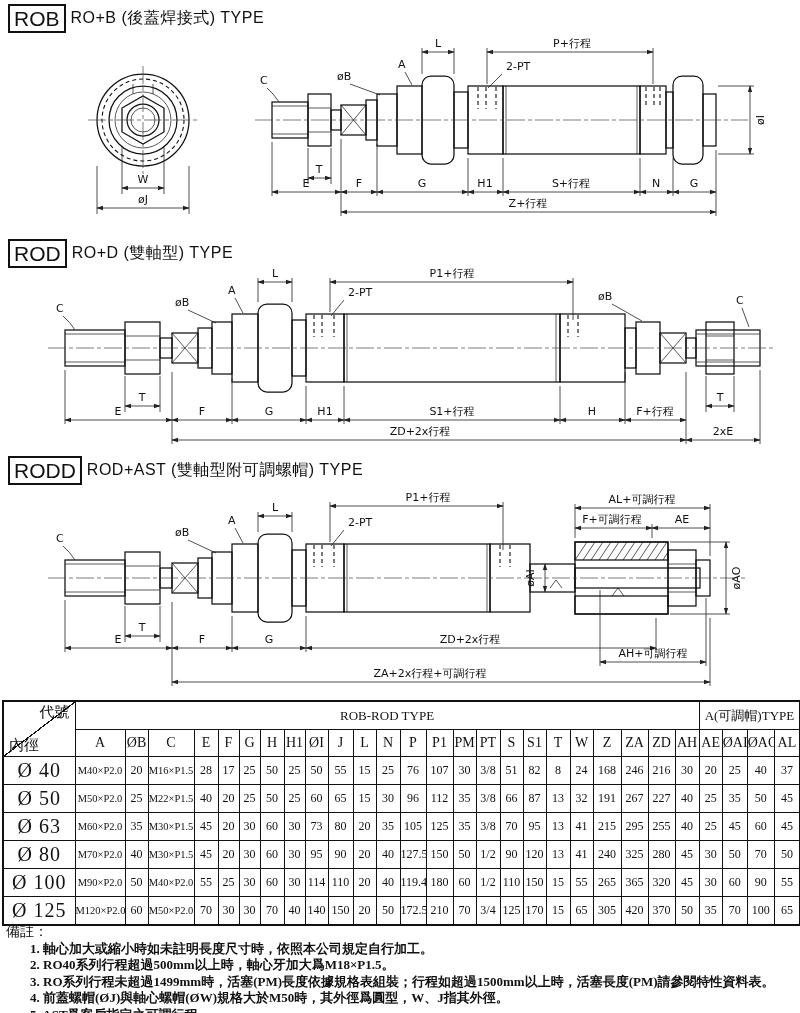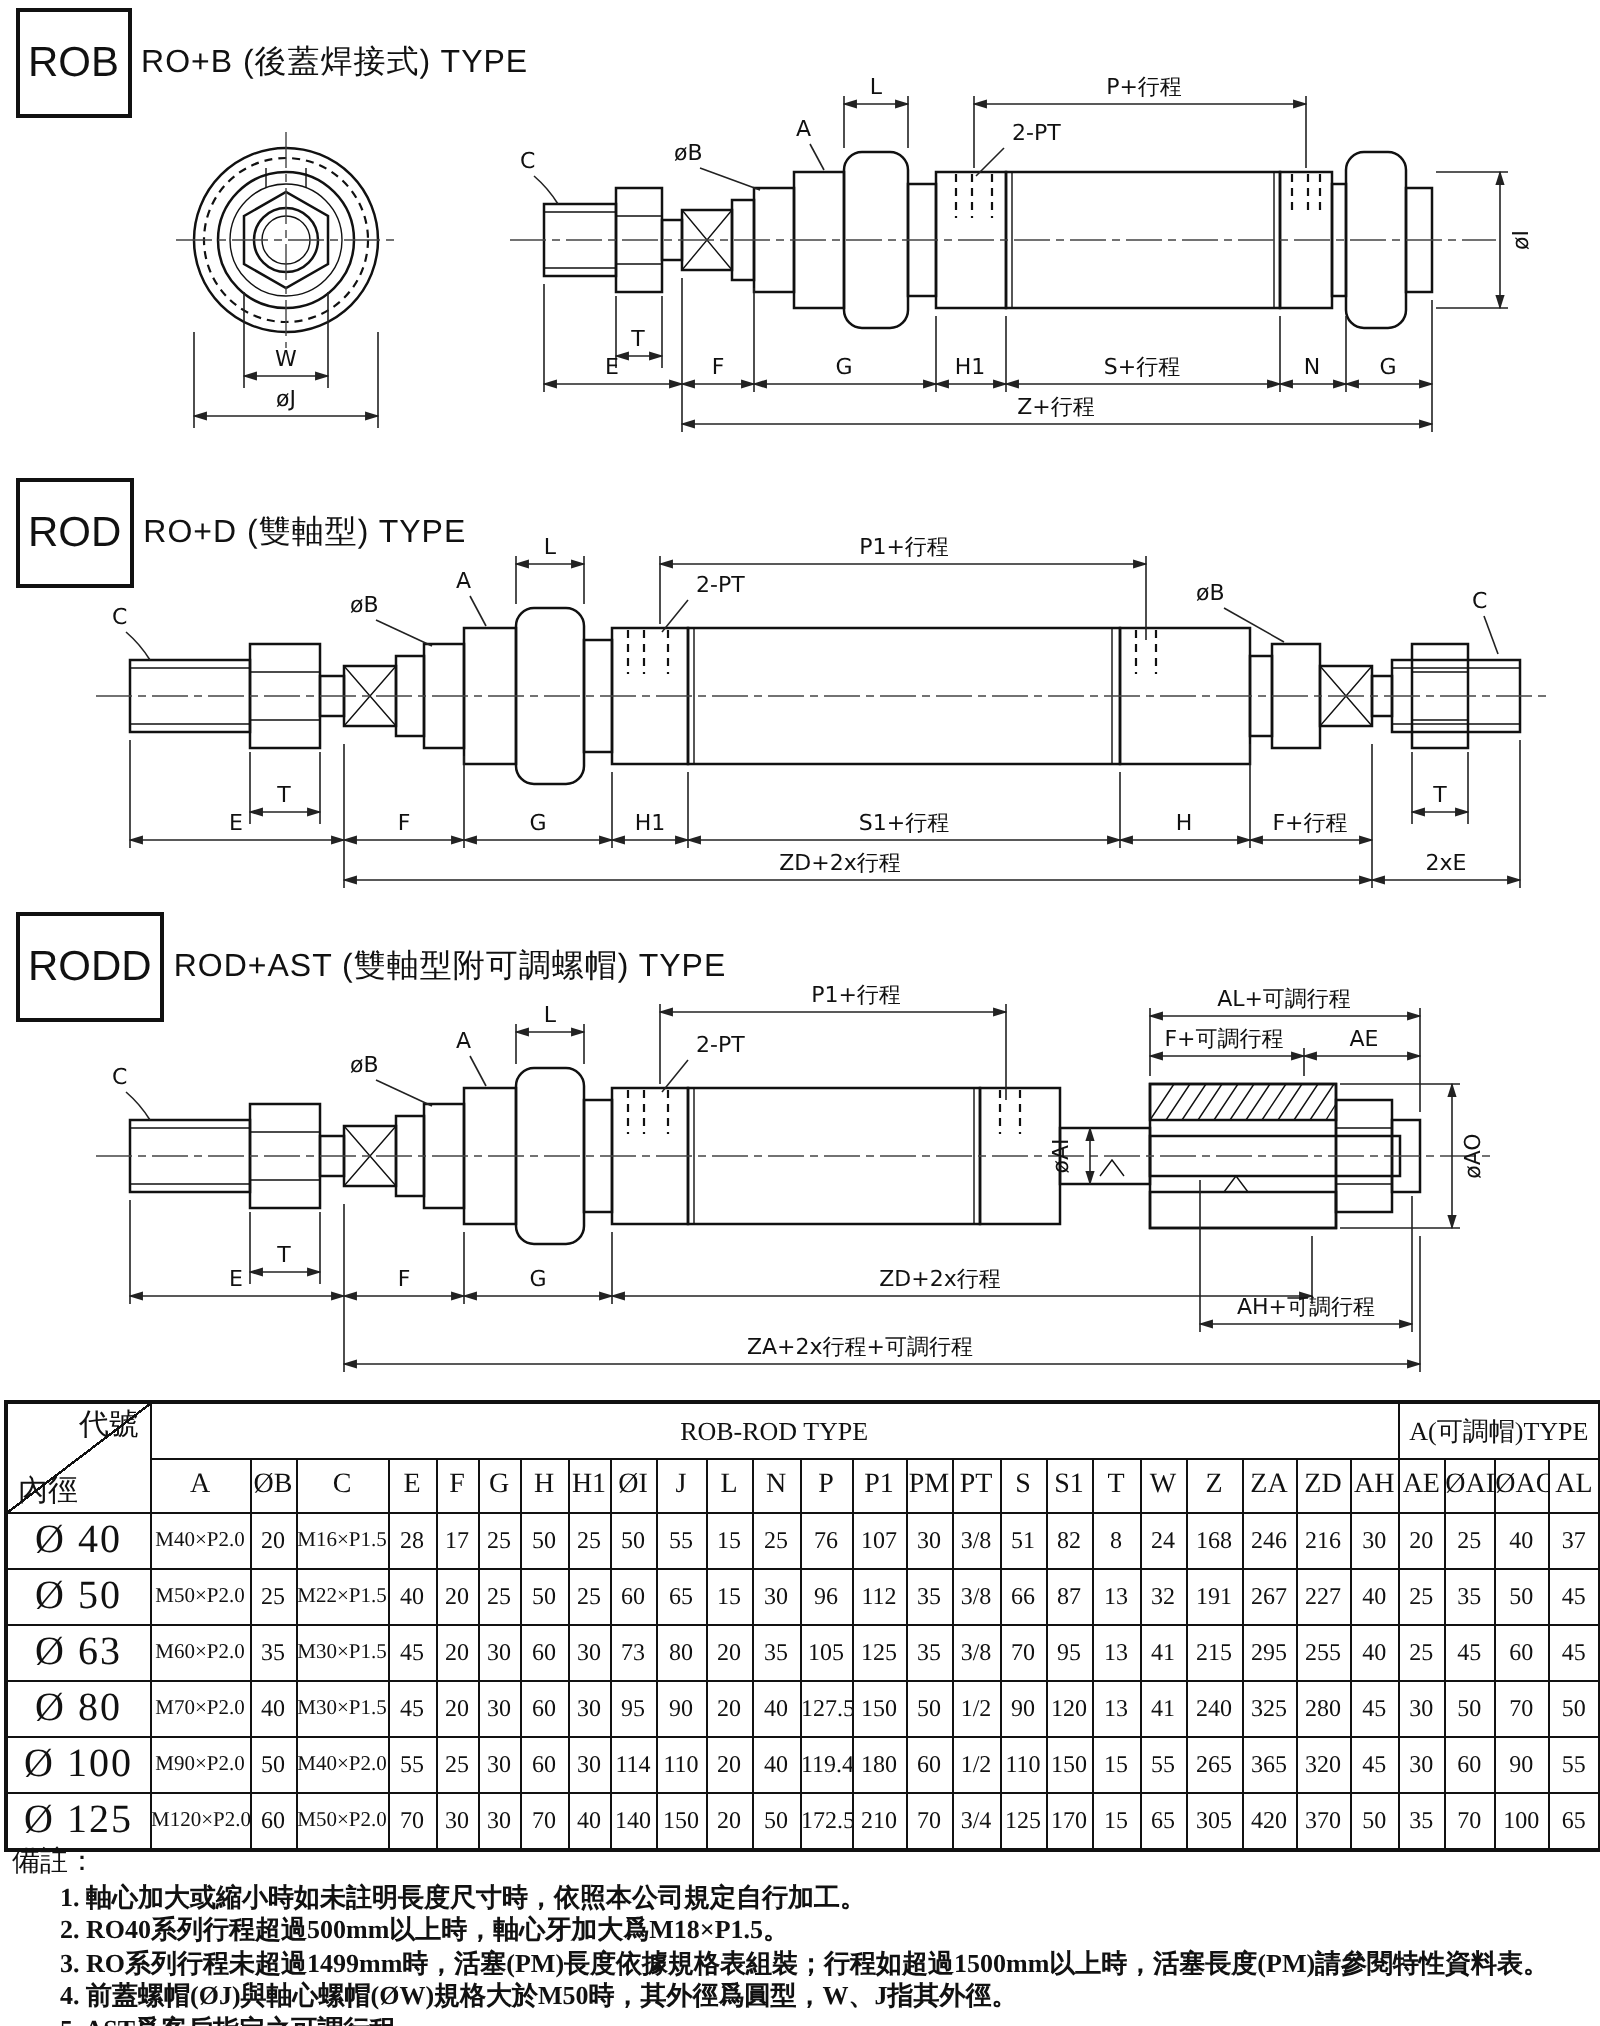--- a/index.html
+++ b/index.html
@@ -1,20 +1,20 @@
 <!DOCTYPE html>
 <html><head>
 <meta charset="utf-8">
 <style>
   html,body{margin:0;padding:0;background:#e8e8e8;}
   .page{position:relative;width:800px;height:1013px;background:#ffffff;overflow:hidden;
         font-family:"Liberation Sans",sans-serif;color:#111;}
   
   .sec-title{position:absolute;left:8px;display:flex;align-items:center;gap:5px;}
-  .code-box{border:2px solid #111;padding:13px 4px;font-size:21px;line-height:25px;font-weight:normal;}
+  .code-box{border:2px solid #111;padding:0 4px;font-size:21px;line-height:25px;font-weight:normal;}
   .sec-text{font-size:16px;letter-spacing:0.5px;}
   
   svg.diagram{position:absolute;left:0;}
   #svg-rob{top:32px;} #svg-rod{top:260px;} #svg-rodd{top:484px;}
   .ol{fill:none;stroke:#111;stroke-width:1.25;}
   .thin{fill:none;stroke:#111;stroke-width:0.7;}
   .dash{fill:none;stroke:#111;stroke-width:1.1;stroke-dasharray:4 3;}
   .cl{fill:none;stroke:#444;stroke-width:0.7;stroke-dasharray:18 3 4 3;}
   .dim{fill:none;stroke:#222;stroke-width:0.8;}
   .dimtxt{font-family:"DejaVu Sans",sans-serif;font-size:11px;fill:#111;}

